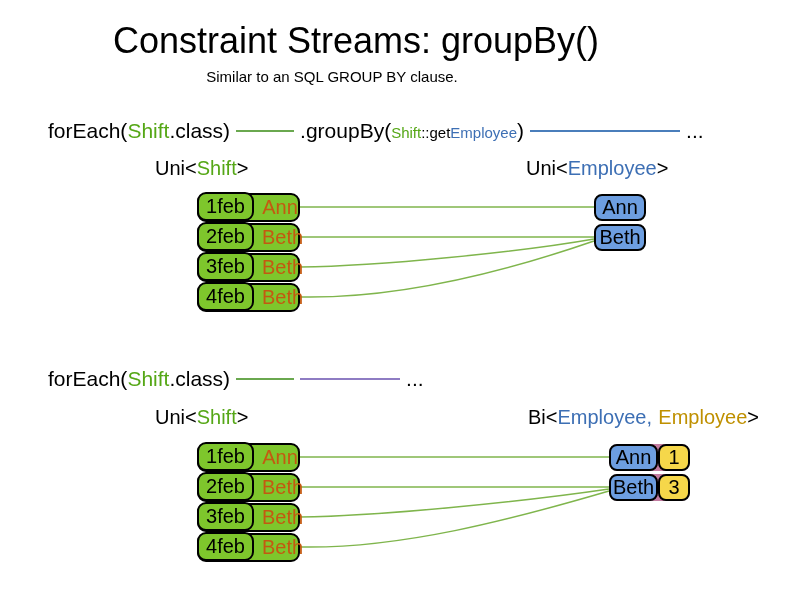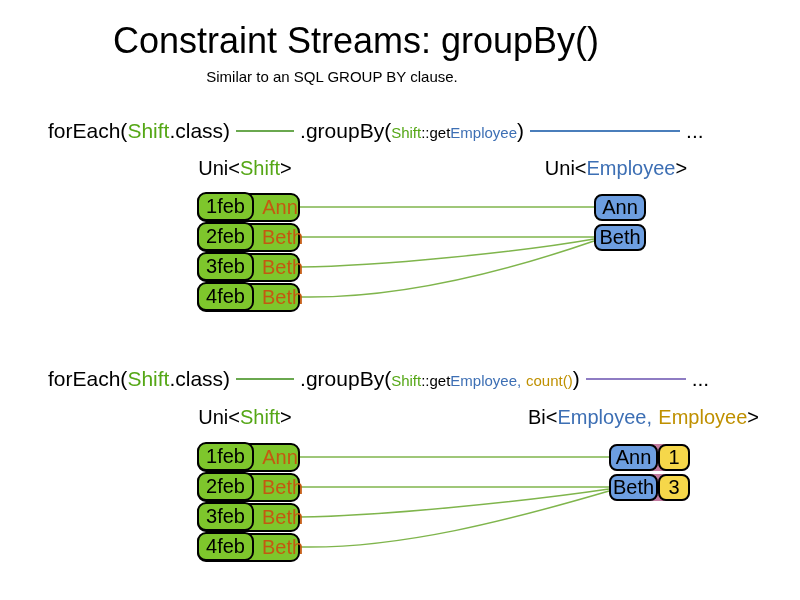--- a/index.html
+++ b/index.html
@@ -19,21 +19,21 @@
   .sm { font-size:15px; }
   .c-green { color:var(--shift-green,#55A716); }
   .c-blue  { color:var(--employee-blue,#3D6FB4); }
   .c-gold  { color:var(--integer-gold,#BF9000); }
   .sp { margin-left:0.32em; }
   .seg { height:2px; display:inline-block; }
   .seg-green  { width:58px;  background:var(--line-green,#6AA84F); }
   .seg-blue   { width:150px; background:var(--line-blue,#4A7EBB); }
   .seg-purple { width:100px; background:var(--line-purple,#8E7CC3); }
 
-  .type-label { position:absolute; font-size:20px; text-align:center; white-space:pre; z-index:1; }
+  .type-label { position:absolute; font-size:20px; text-align:left; white-space:pre; z-index:1; }
 
   .shift-row { position:absolute; width:103px; height:29px; box-sizing:border-box;
                background:var(--box-green,#7EC62C); border:2px solid #000; border-radius:9px;
                display:flex; align-items:center; z-index:1;gap:8px; }
   .date-box { flex:none; width:57px; height:29px; box-sizing:border-box; margin:-2px 0 0 -2px;
               background:var(--box-green,#7EC62C); border:2px solid #000; border-radius:9px;
               display:flex; align-items:center; justify-content:center; font-size:20px; }
   .employee-name { flex:1; text-align:center; color:var(--name-orange,#C45911); font-size:20px; }
 
   .group-box { position:absolute; left:594px; width:52px; height:27px; box-sizing:border-box;
@@ -97,21 +97,20 @@
     <span class="date-box">4feb</span>
     <span class="employee-name">Beth</span>
   </div>
 
   <div class="group-box" style="top:194px">Ann</div>
   <div class="group-box" style="top:224px">Beth</div>
 
   <div class="code-line" style="top:367px">
     <span class="chunk"><span>forEach(</span><span class="c-green">Shift</span><span>.class)</span></span>
     <span class="seg seg-green"></span>
-    <span class="chunk"><span>.groupBy(</span><span class="sm c-green">Shift</span><span class="sm">::get</span><span class="sm c-blue">Employee,</span><span class="sm c-gold sp">count()</span><span>)</span></span>
     <span class="seg seg-purple"></span>
     <span class="chunk">...</span>
   </div>
 
   <div class="type-label" style="left:155px; top:406px; width:180px"><span>Uni&lt;</span><span class="c-green">Shift</span><span>&gt;</span></div>
   <div class="type-label" style="left:528px; top:406px; width:210px"><span>Bi&lt;</span><span class="c-blue">Employee,</span><span class="c-gold sp">Employee</span><span>&gt;</span></div>
 
   <div class="shift-row" style="left:197px; top:443px">
     <span class="date-box">1feb</span>
     <span class="employee-name">Ann</span>

